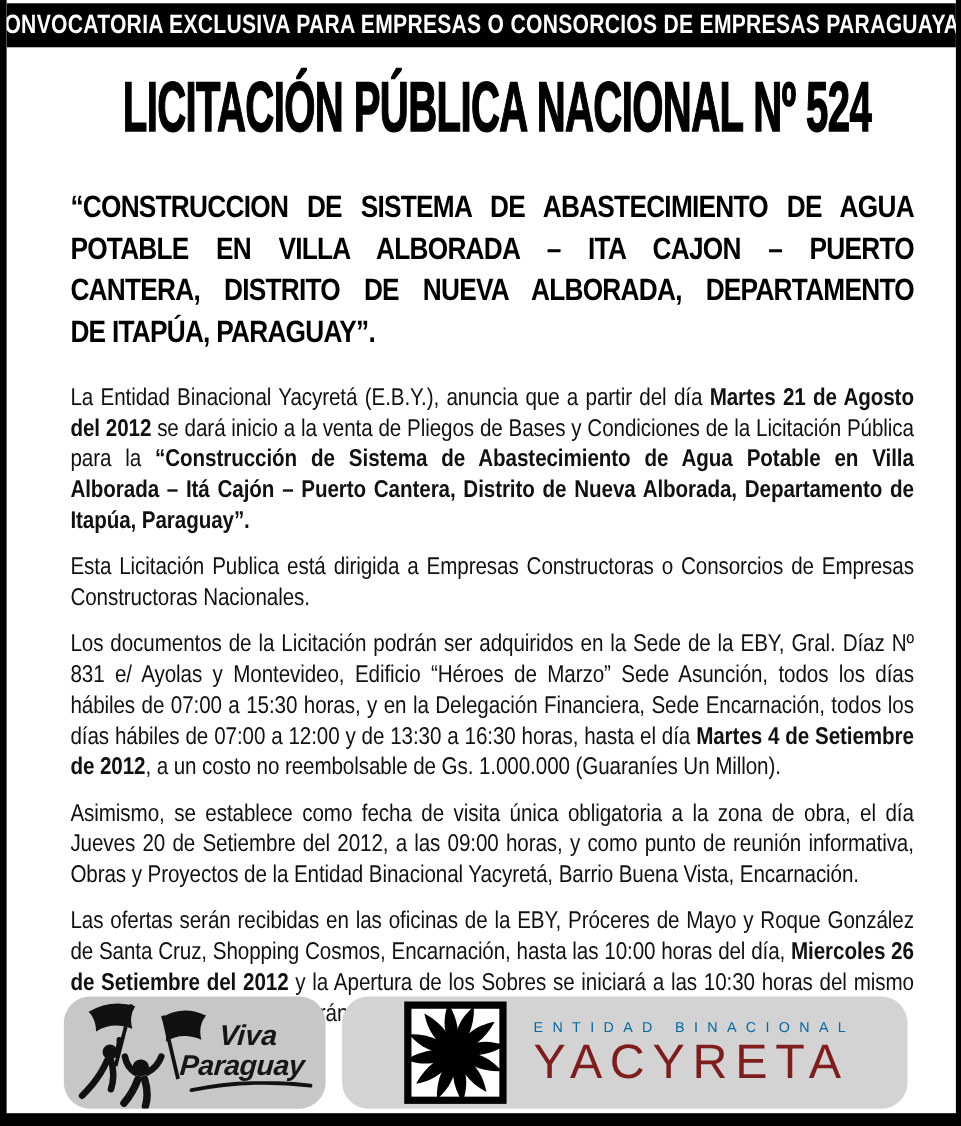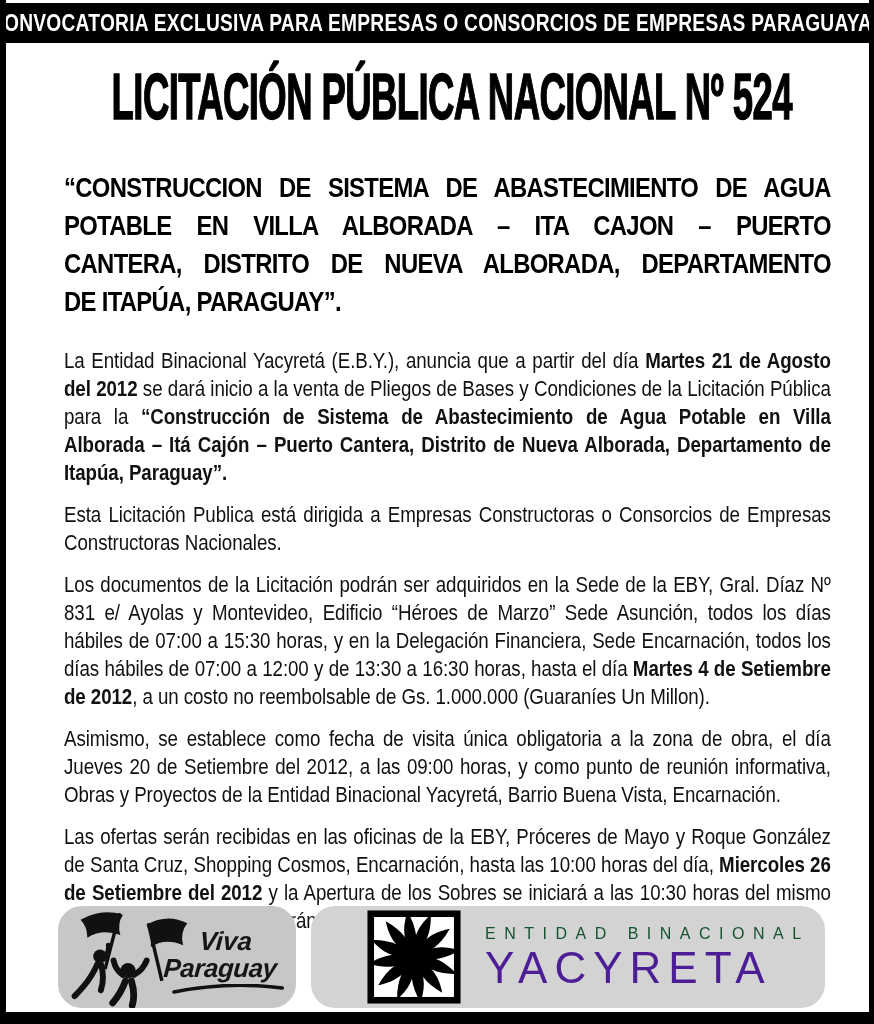--- a/index.html
+++ b/index.html
@@ -35,22 +35,22 @@
   .box{height:102px;border-radius:24px;}
   .box-left{position:relative;flex:none;width:238px;background:var(--box_left_bg);overflow:hidden;}
   .box-right{flex:1;background:var(--box_right_bg);display:flex;align-items:center;padding-left:56px;overflow:hidden;}
   .viva-art{position:absolute;left:6px;top:2px;}
   .viva-text{position:absolute;right:10px;top:22px;font-style:italic;font-weight:bold;
     color:var(--logo_ink);line-height:1.02;transform:skewX(-4deg);}
   .viva-text .l1{font-size:26px;margin-left:34px;}
   .viva-text .l2{font-size:26px;letter-spacing:-.5px;}
   .viva-swoosh{margin-top:1px;margin-left:10px;}
   .yacy-text{margin-left:24px;color:var(--logo_ink);}
-  .yacy-text .l1{font-size:16px;letter-spacing:8.5px;color:#14532d;white-space:nowrap;margin-bottom:3px;}
-  .yacy-text .l2{font-size:44px;letter-spacing:7px;font-weight:400;line-height:1;white-space:nowrap;color:#4c1d95;}
+  .yacy-text .l1{font-size:13px;letter-spacing:8.5px;color:#0369a1;white-space:nowrap;margin-bottom:3px;}
+  .yacy-text .l2{font-size:44px;letter-spacing:7px;font-weight:400;line-height:1;white-space:nowrap;color:#7f1d1d;}
 </style>
 </head>
 <body>
 
 <div class="page">
 
   <div class="banner">
     <span>CONVOCATORIA EXCLUSIVA PARA EMPRESAS O CONSORCIOS DE EMPRESAS PARAGUAYAS</span>
   </div>
 

